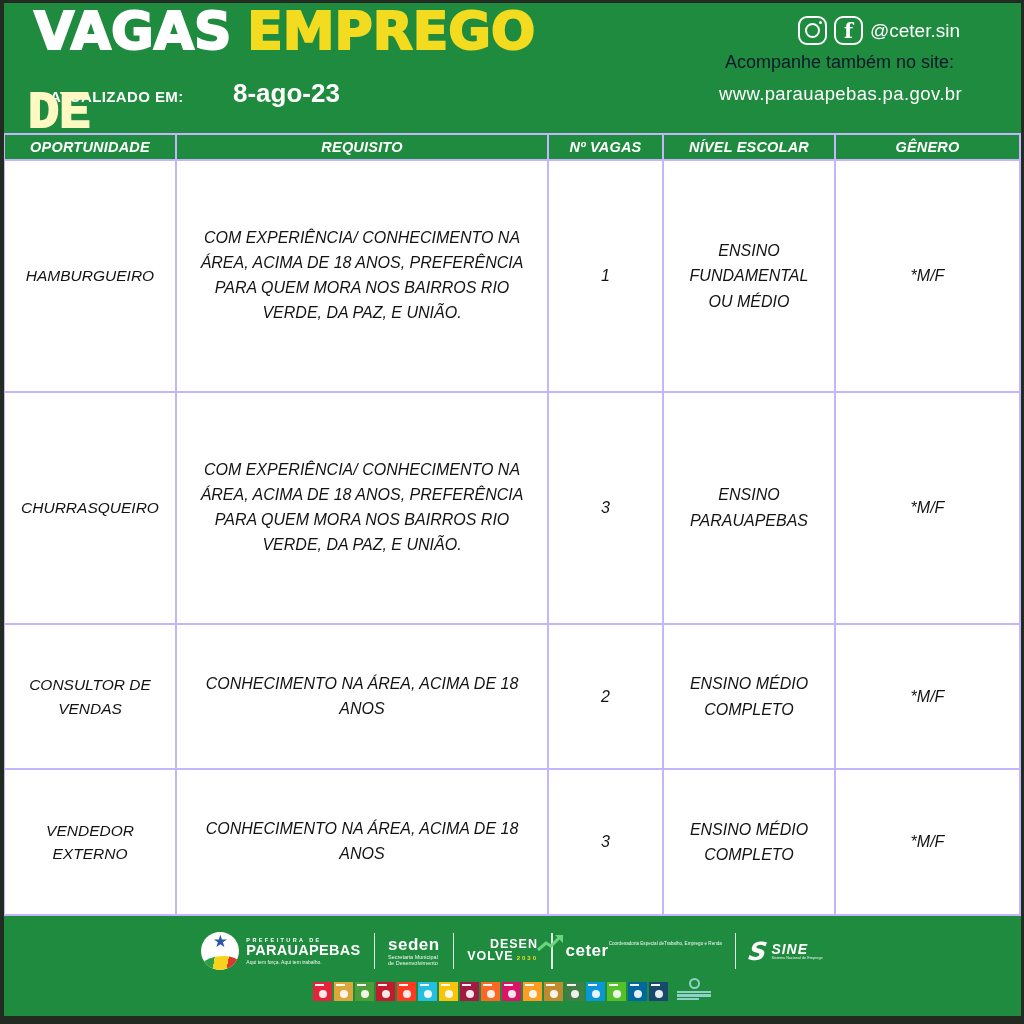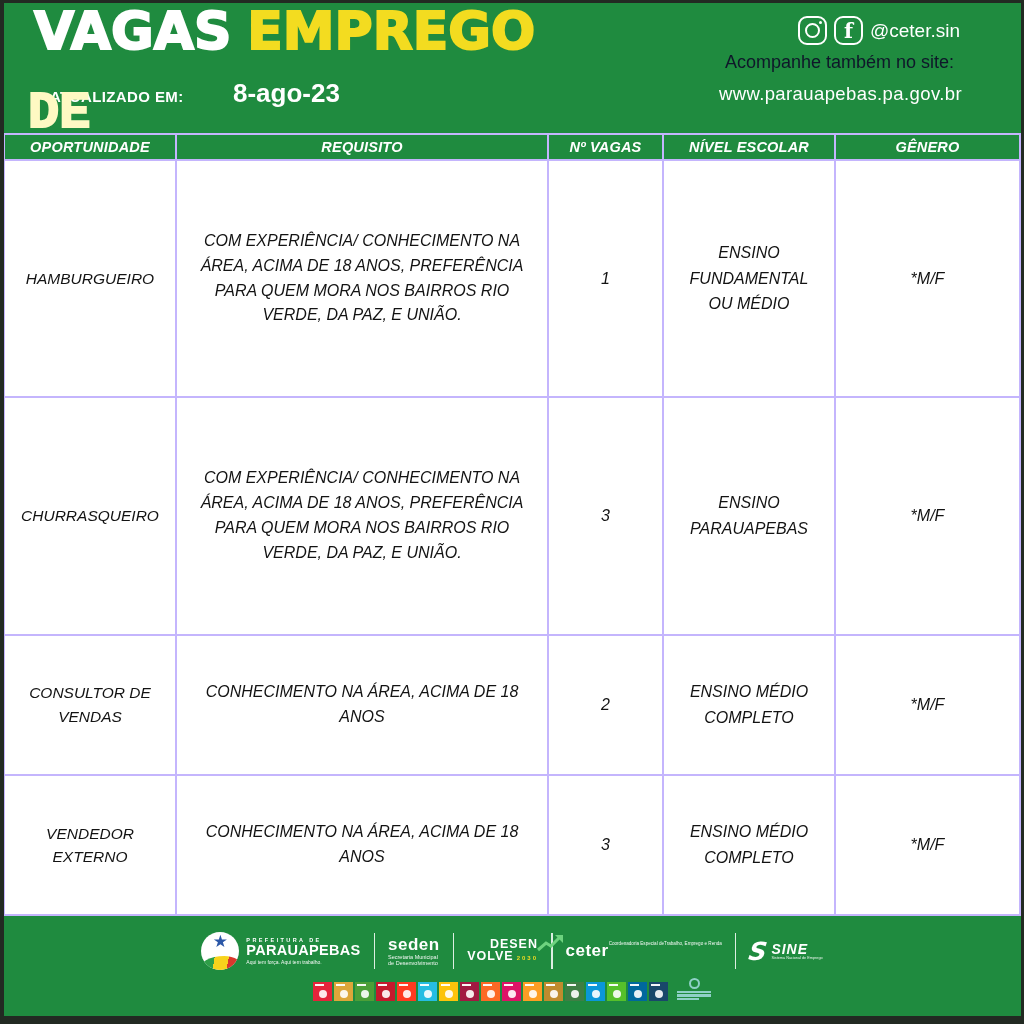--- a/index.html
+++ b/index.html
@@ -35,21 +35,21 @@
   .site2{position:absolute;top:83px;right:62px;color:#fff;font-size:18.5px;letter-spacing:.4px;}
 
   
   table.jobs{position:absolute;left:3px;top:133px;width:1016px;height:783px;border-collapse:collapse;
              table-layout:fixed;}
   .jobs th,.jobs td{border:2px solid #c4b5fd;font-style:italic;}
   .jobs thead th{background:var(--green);color:#ffffff;font-size:14.5px;font-weight:bold;
                  height:24px;letter-spacing:.2px;padding:0;}
   .jobs td{color:#131313;font-size:16px;text-align:center;vertical-align:middle;background:#fff;}
   .jobs td.opp{font-size:15.5px;padding:0 4px;line-height:1.5;}
-  .jobs td.req{line-height:1.55;padding:10px 8px;}
+  .jobs td.req{line-height:1.55;padding:16px 8px;}
   .jobs td.niv{line-height:1.6;padding:0 14px;border-radius:7px;}
 
   
   .footer{position:absolute;left:0;top:916px;width:100%;height:100px;background:var(--green);}
   .logos{display:flex;justify-content:center;align-items:center;gap:13px;padding-top:16px;color:#fff;}
   .divider{width:1.5px;height:36px;background:rgba(255,255,255,.85);}
 
   .pref{display:flex;align-items:center;gap:7px;}
   .pref-badge{width:38px;height:38px;border-radius:50%;background:#fff;position:relative;overflow:hidden;flex:none;}
   .pref-star{position:absolute;top:0;left:50%;transform:translateX(-50%);font-size:17px;color:#2b57a7;line-height:1.2;}

